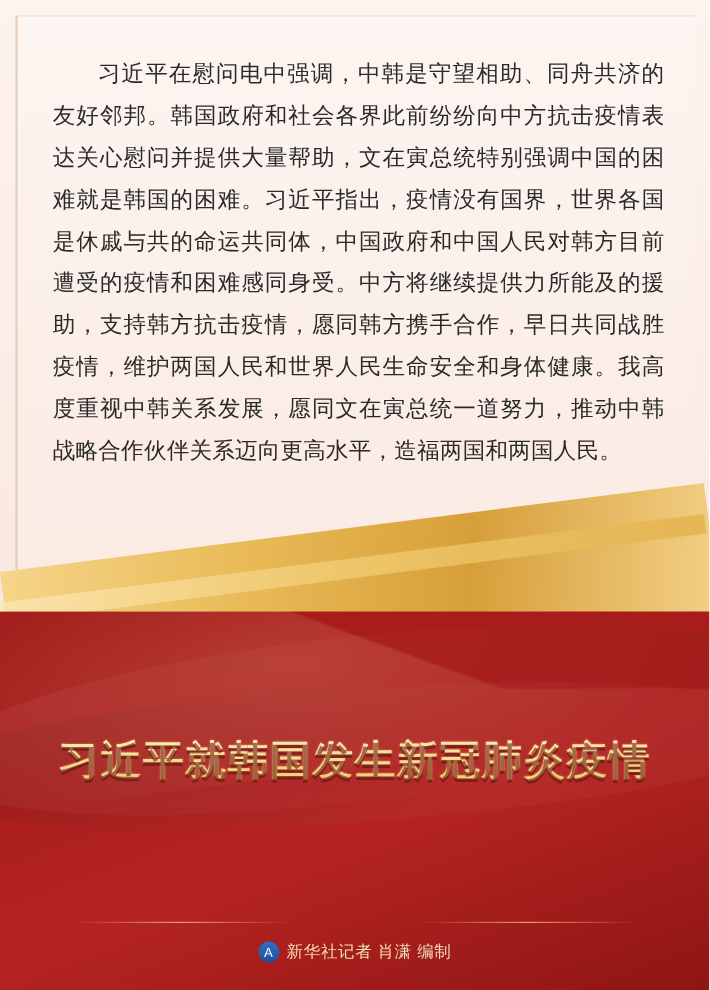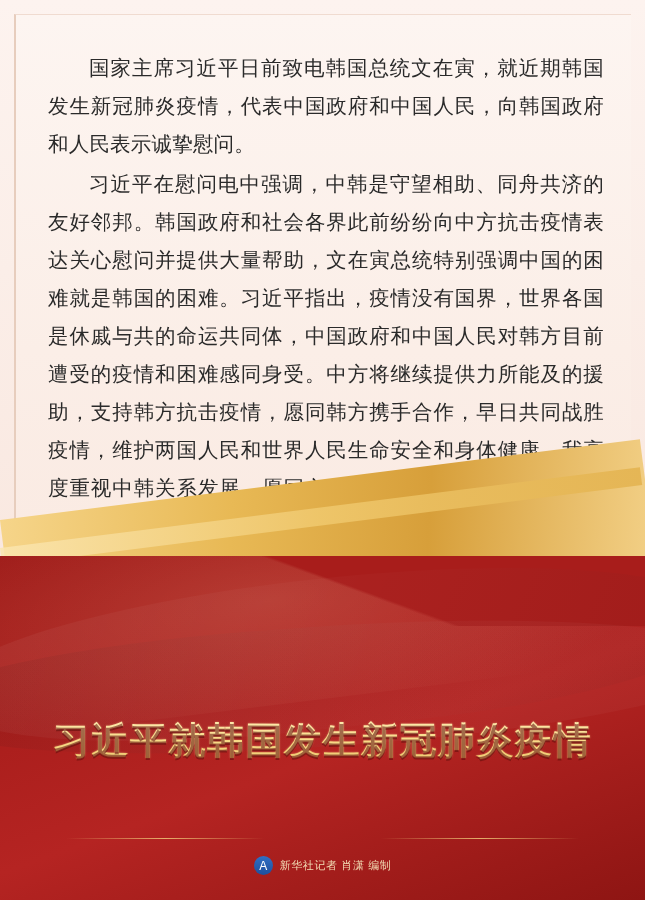--- a/index.html
+++ b/index.html
@@ -132,21 +132,20 @@
     font-family: "Liberation Serif", serif;
     font-weight: bold;
     font-size: 37px;
     line-height: 50px;
     letter-spacing: 1.5px;
     color: #f7d77a;
     text-shadow: 0 2px 0 rgba(90,10,8,0.55), 0 0 2px rgba(255,235,170,0.5);
     background: linear-gradient(180deg, #fff0bf 0%, #f4cf72 48%, #e0a93f 100%);
     -webkit-background-clip: text;
     background-clip: text;
-    margin-top: 48px;
     -webkit-text-fill-color: transparent;
   }
   
   .divider {
     position: absolute;
     top: 282px;
     height: 1px;
     background: linear-gradient(90deg, rgba(240,200,120,0), rgba(240,200,120,0.85), rgba(240,200,120,0));
   }
   .divider.left { left: 66px; width: 198px; }
@@ -170,35 +169,34 @@
     display: flex;
     align-items: center;
     justify-content: center;
     color: #ffffff;
     font-size: 12px;
     font-family: "Liberation Sans", sans-serif;
     line-height: 1;
   }
   .credit-text {
     color: #f2dcb4;
-    font-size: 11px;
+    font-size: 15px;
     font-family: "Liberation Sans", sans-serif;
     letter-spacing: 0.6px;
     text-align: right;
   }
 </style>
 </head>
 <body>
 
 <div class="poster">
 
   <div class="article-area">
     <div class="article-inner">
       <div class="article-text">
-        <p>国家主席习近平日前致电韩国总统文在寅，就近期韩国发生新冠肺炎疫情，代表中国政府和中国人民，向韩国政府和人民表示诚挚慰问。</p>
         <p>习近平在慰问电中强调，中韩是守望相助、同舟共济的友好邻邦。韩国政府和社会各界此前纷纷向中方抗击疫情表达关心慰问并提供大量帮助，文在寅总统特别强调中国的困难就是韩国的困难。习近平指出，疫情没有国界，世界各国是休戚与共的命运共同体，中国政府和中国人民对韩方目前遭受的疫情和困难感同身受。中方将继续提供力所能及的援助，支持韩方抗击疫情，愿同韩方携手合作，早日共同战胜疫情，维护两国人民和世界人民生命安全和身体健康。我高度重视中韩关系发展，愿同文在寅总统一道努力，推动中韩战略合作伙伴关系迈向更高水平，造福两国和两国人民。</p>
       </div>
     </div>
   </div>
 
   <div class="gold-band"></div>
   <div class="gold-band-2"></div>
 
   <div class="red-panel">
     <div class="panel-mask"></div>

